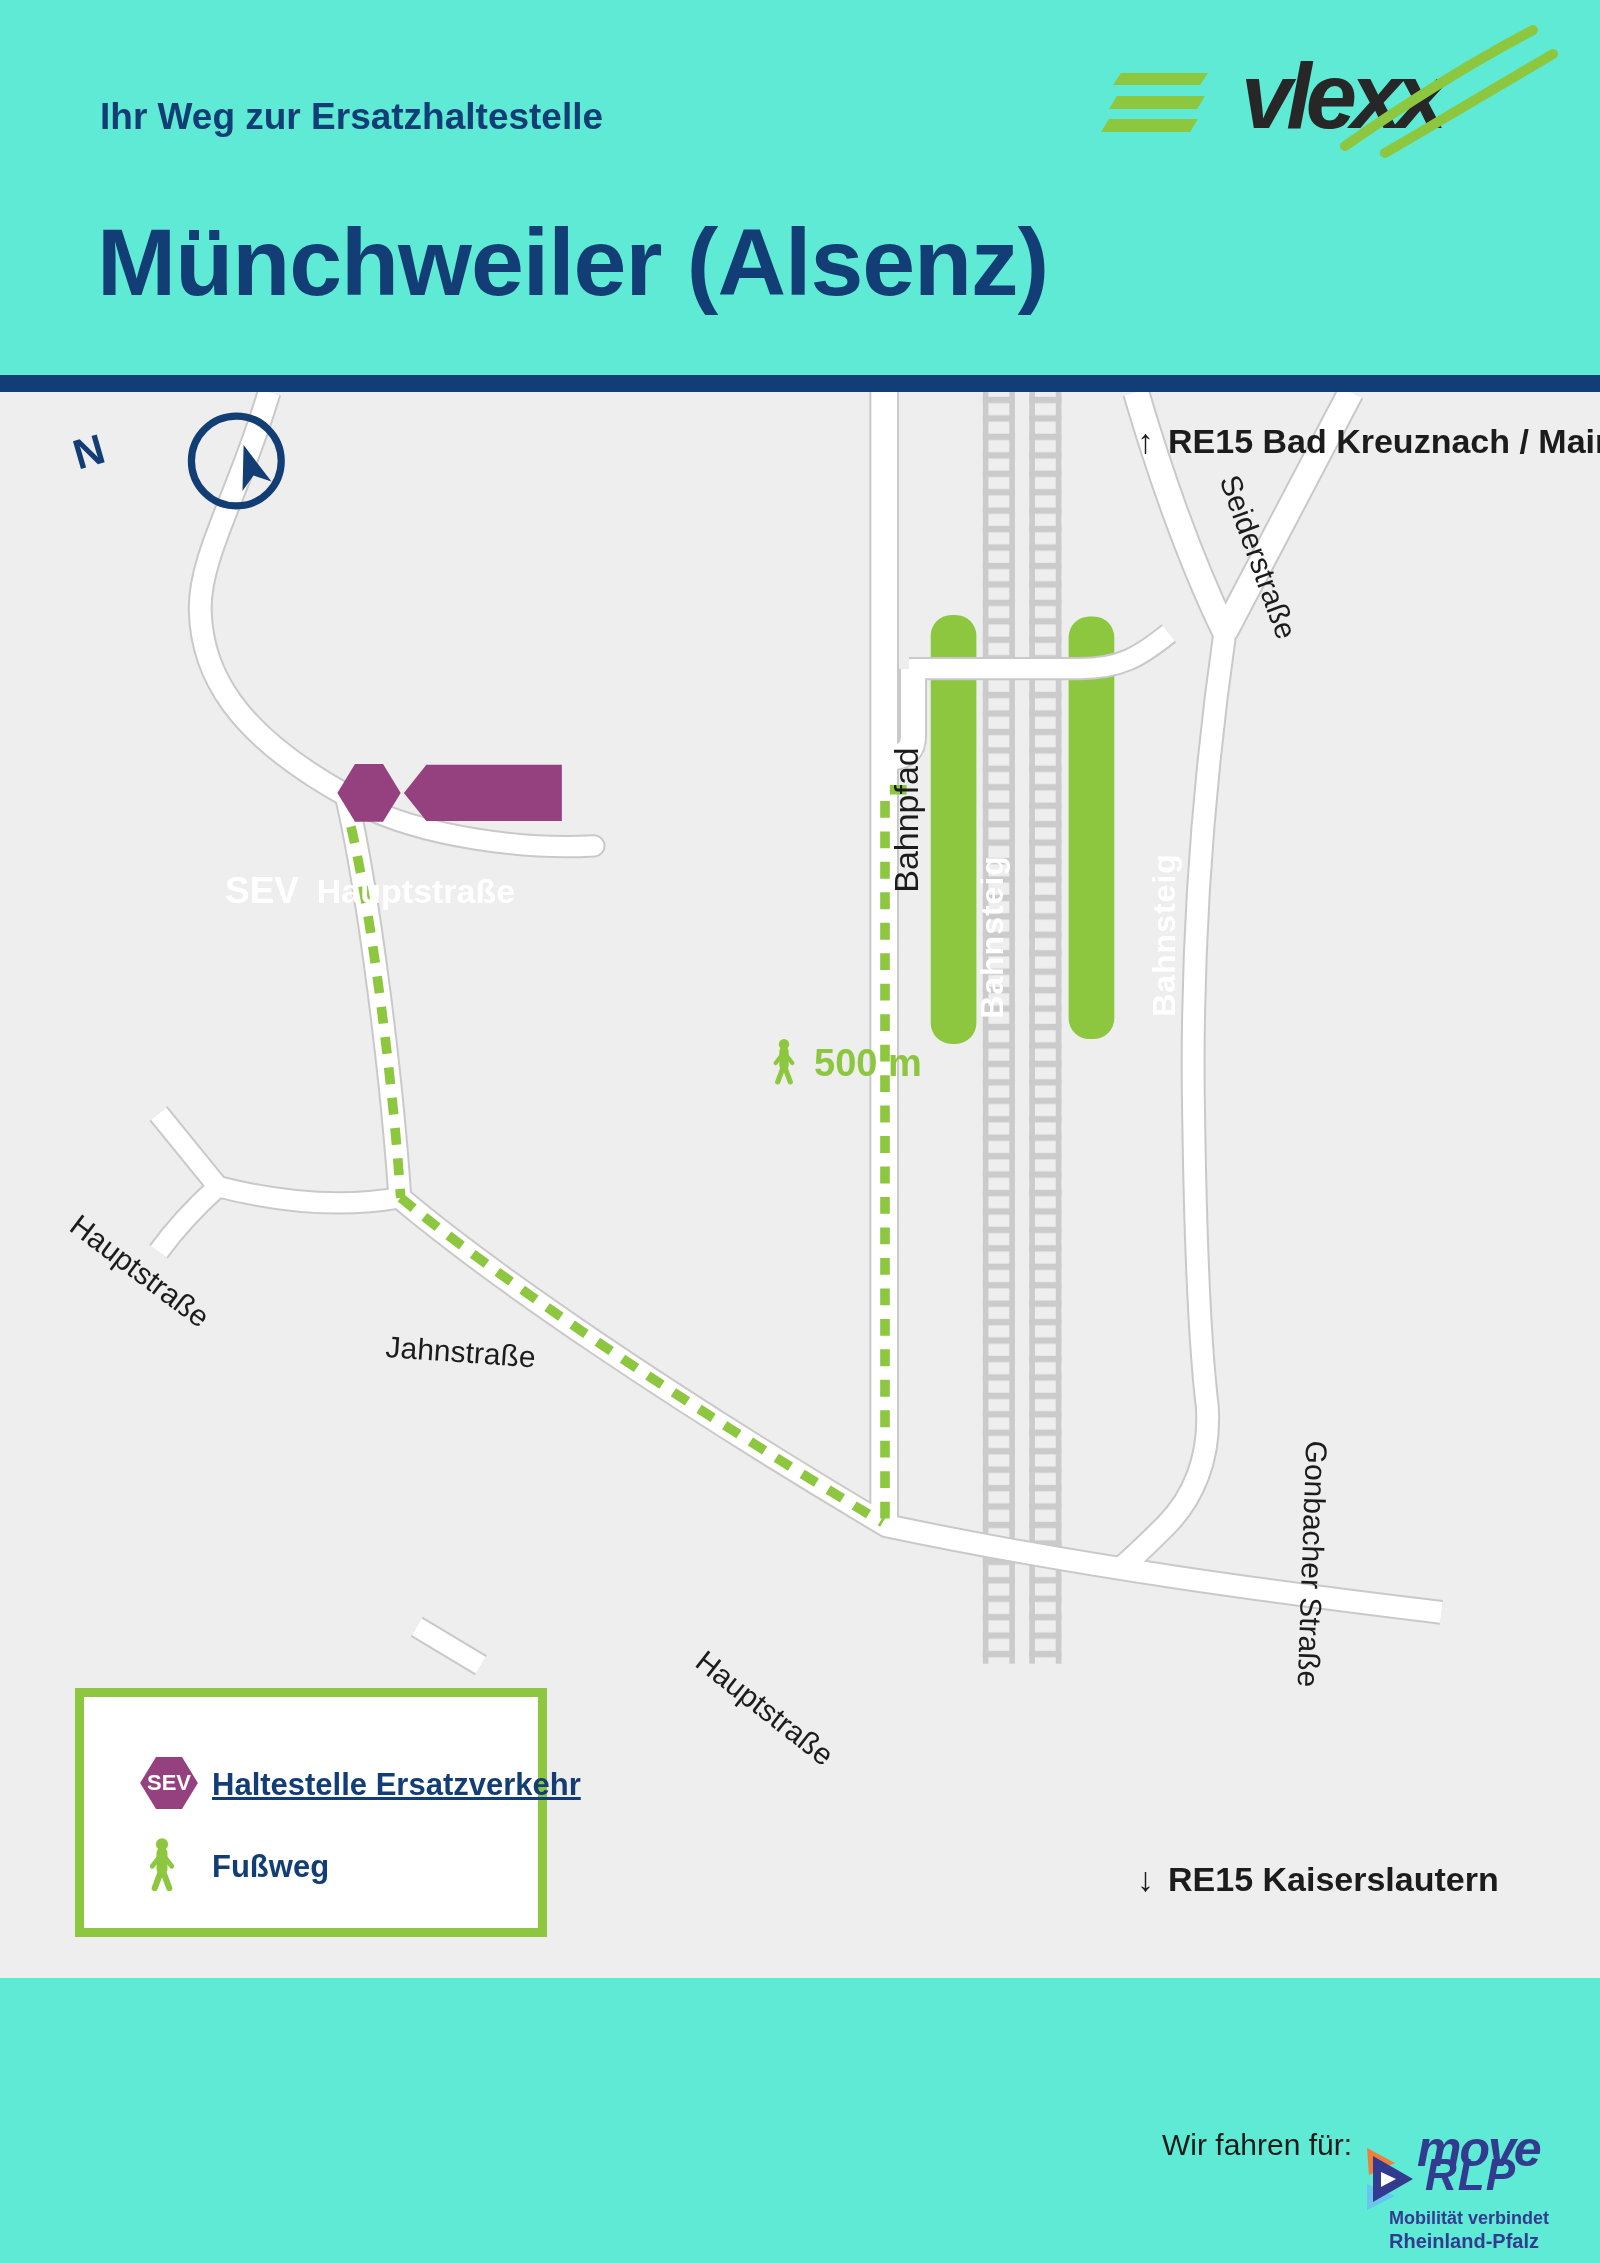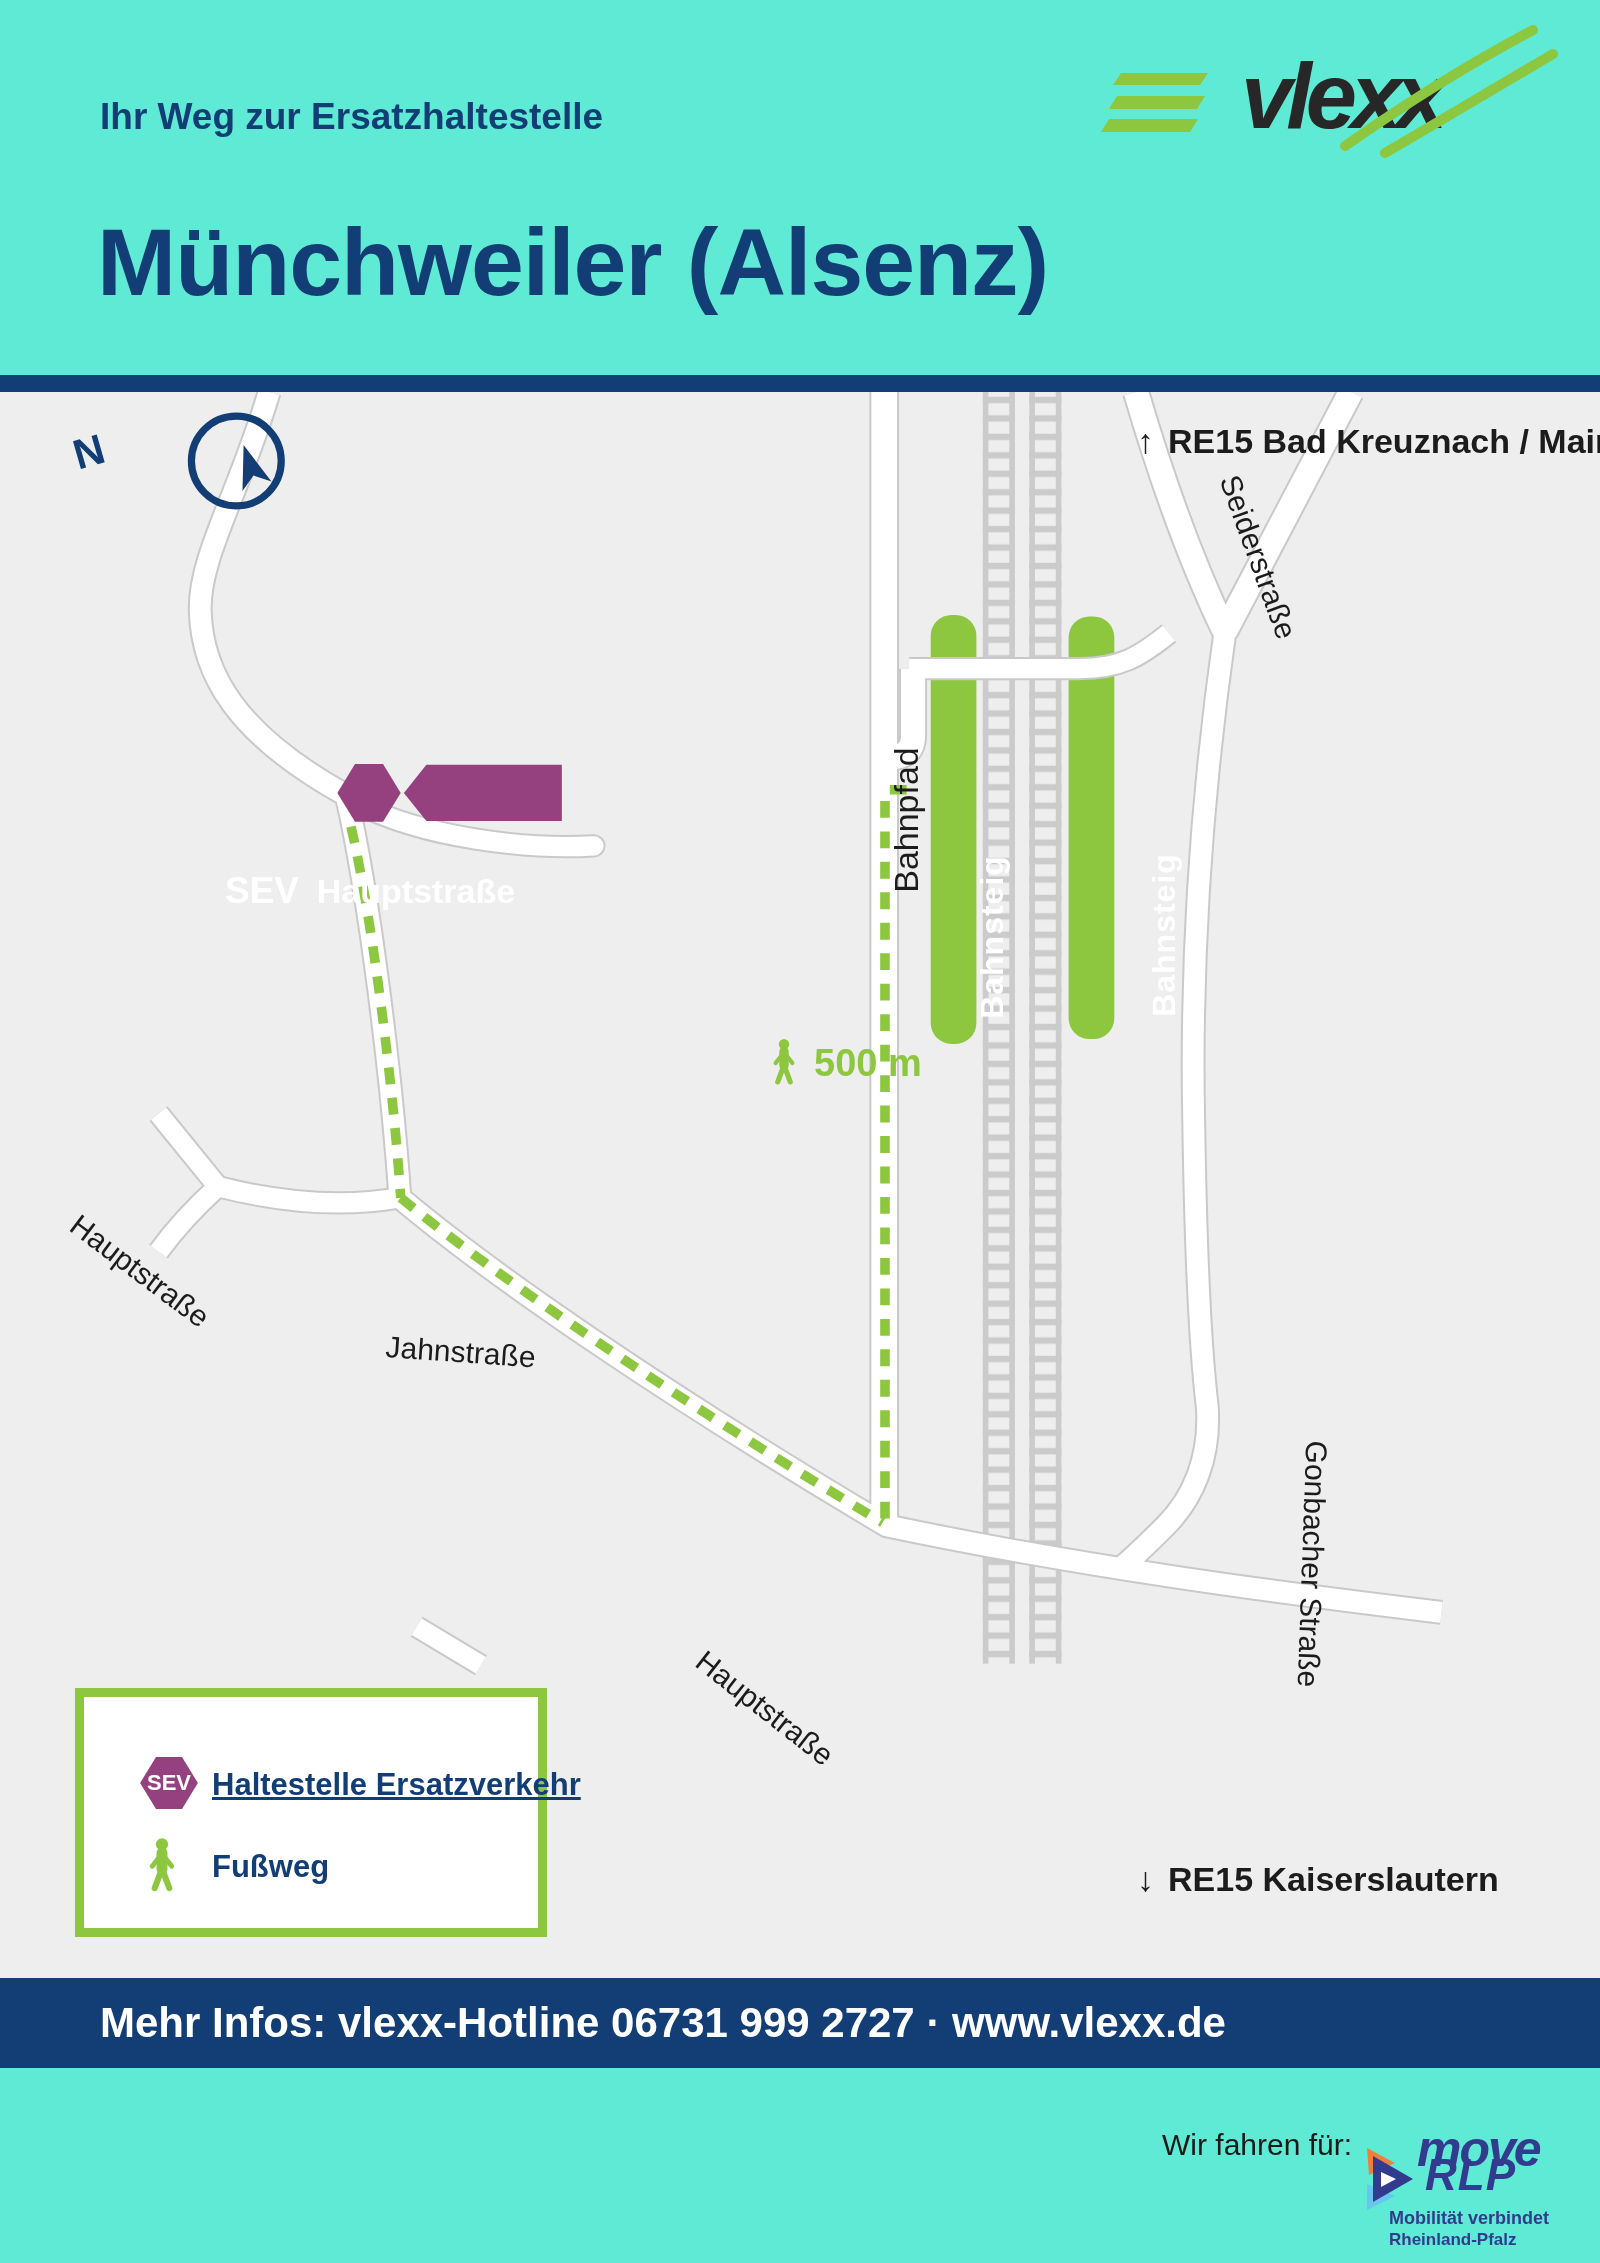--- a/index.html
+++ b/index.html
@@ -62,21 +62,21 @@
                 font-size:42px;font-weight:bold;color:#ffffff;white-space:nowrap;}
 
   .tagline{left:1162px;top:2128px;font-size:30px;color:#1a1a1a;}
   .moverlp{left:1365px;top:2108px;width:200px;height:150px;}
   .mrlp-tri{position:absolute;left:0;top:40px;width:50px;height:64px;}
   .mrlp-move{position:absolute;left:52px;top:-8px;font-size:50px;font-weight:900;font-style:italic;
              color:#333b8f;letter-spacing:-2px;margin-top:20px;}
   .mrlp-rlp{position:absolute;left:60px;top:42px;font-size:44px;font-weight:900;font-style:italic;
             color:#333b8f;letter-spacing:1px;}
   .mrlp-sub1{position:absolute;left:24px;top:100px;font-size:18px;font-weight:bold;color:#333b8f;white-space:nowrap;}
-  .mrlp-sub2{position:absolute;left:24px;top:122px;font-size:17px;font-weight:bold;color:#333b8f;white-space:nowrap;}
+  .mrlp-sub2{position:absolute;left:24px;top:122px;font-size:20px;font-weight:bold;color:#333b8f;white-space:nowrap;}
 </style>
 </head>
 <body>
 
 <div class="page">
 
   <div class="abs eyebrow">Ihr Weg zur Ersatzhaltestelle</div>
 
   <div class="abs vlexx">
     <svg width="150" height="110" viewBox="0 0 150 110">
@@ -203,23 +203,20 @@
       <svg class="legend-walk" viewBox="0 0 26 46">
         <circle cx="13" cy="6" r="5" fill="#8dc63f"></circle>
         <path d="M13 13 L13 26" stroke="#8dc63f" stroke-width="9" stroke-linecap="round" fill="none"></path>
         <path d="M12 15 L5 24 M14 15 L21 24" stroke="#8dc63f" stroke-width="4" stroke-linecap="round" fill="none"></path>
         <path d="M13 26 L7 42 M13 26 L19 42" stroke="#8dc63f" stroke-width="5" stroke-linecap="round" fill="none"></path>
       </svg>
       <div class="legend-label legend-label-2">Fußweg</div>
     </div>
   </div>
 
-  <div class="abs infobar">
-    <div class="infobar-text">Mehr Infos: vlexx-Hotline 06731 999 2727 · www.vlexx.de</div>
-  </div>
 
   <div class="abs tagline">Wir fahren für:</div>
 
   <div class="abs moverlp">
     <svg class="mrlp-tri" viewBox="0 0 50 64">
       <polygon points="2,0 30,15 4,27" fill="#f07f3c"></polygon>
       <polygon points="2,36 30,48 2,62" fill="#67c5ee"></polygon>
       <polygon points="8,8 48,31 8,54" fill="#333b8f"></polygon>
       <polygon points="16,24 31,31 16,39" fill="#ffffff"></polygon>
     </svg>

